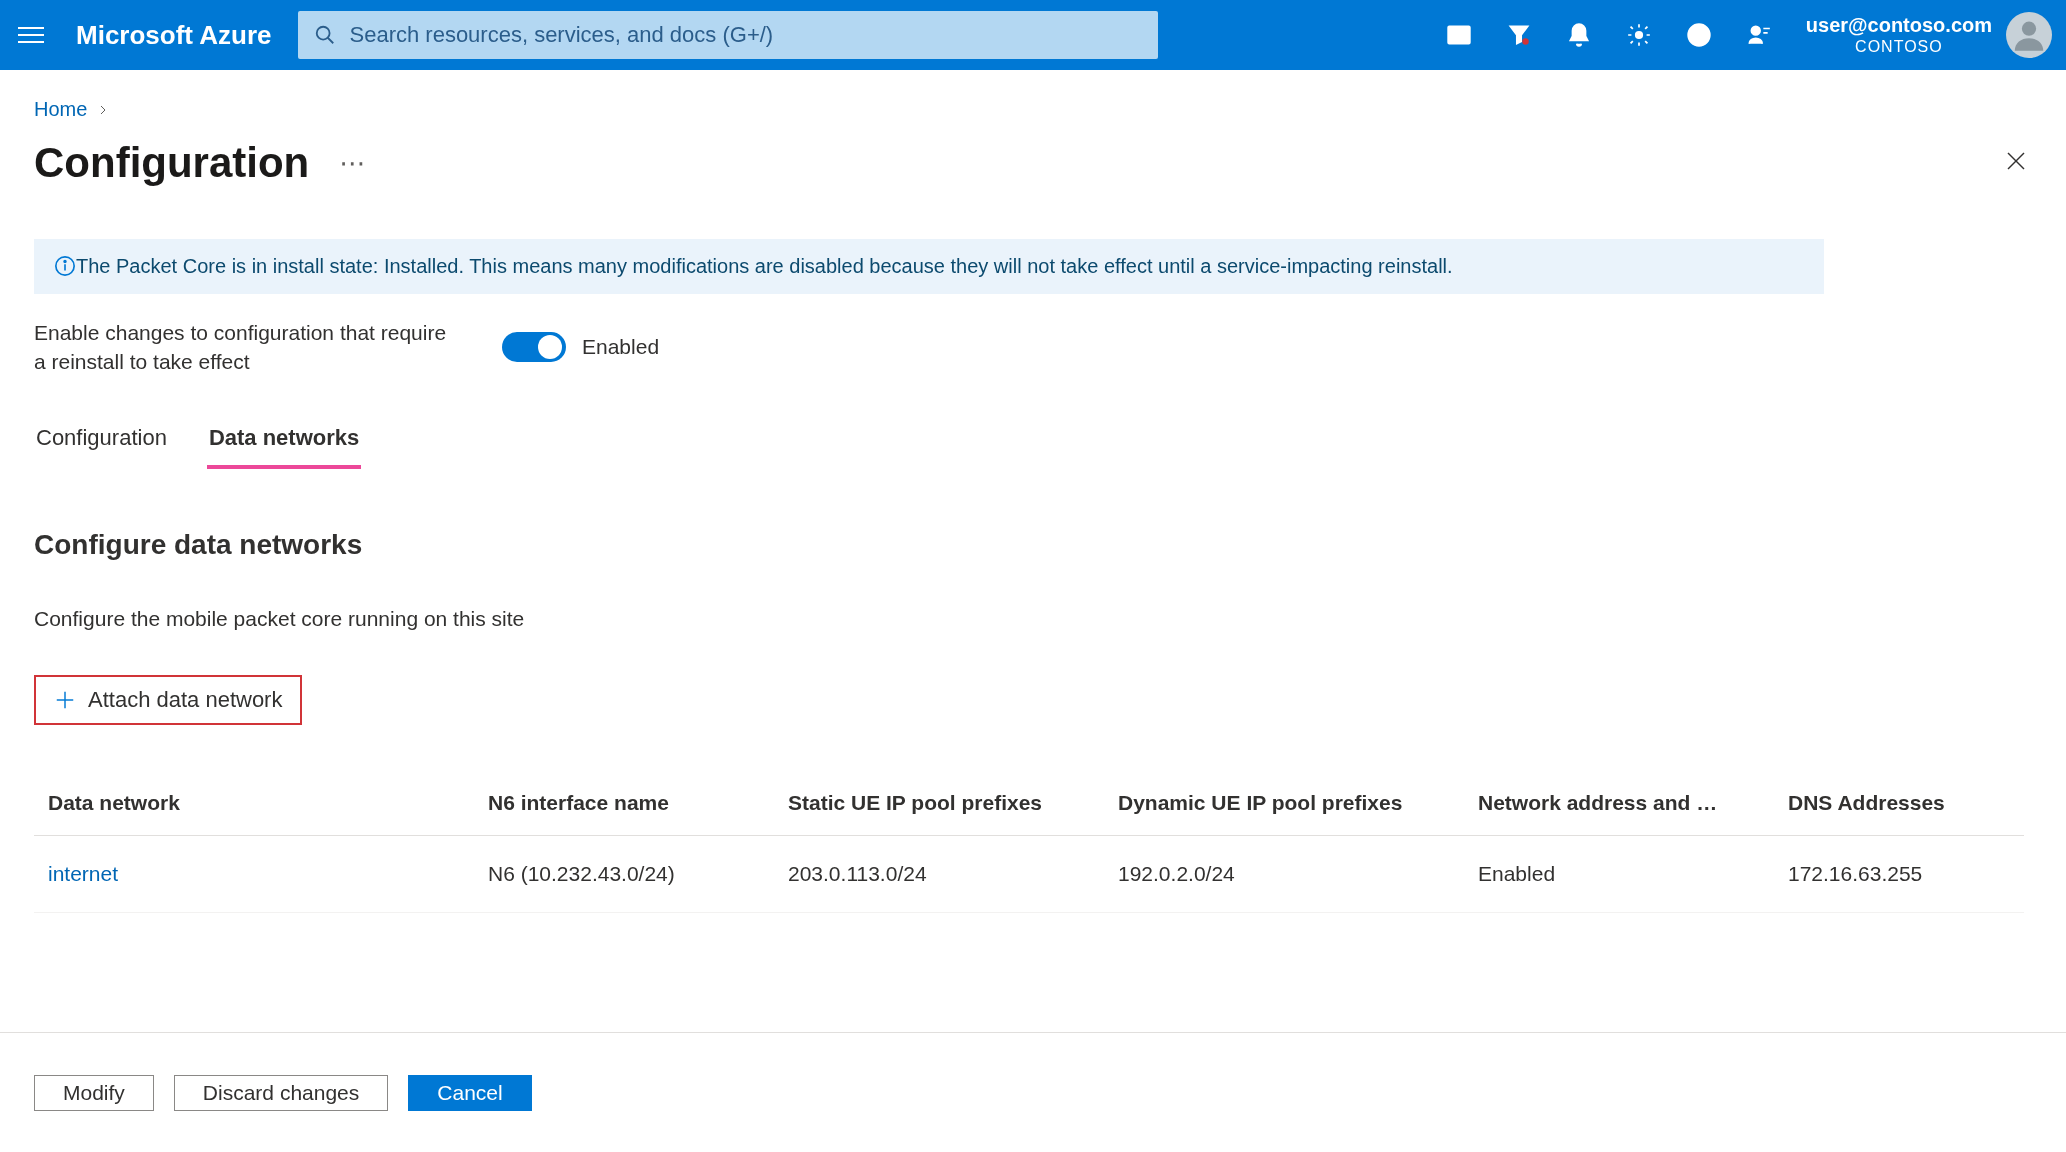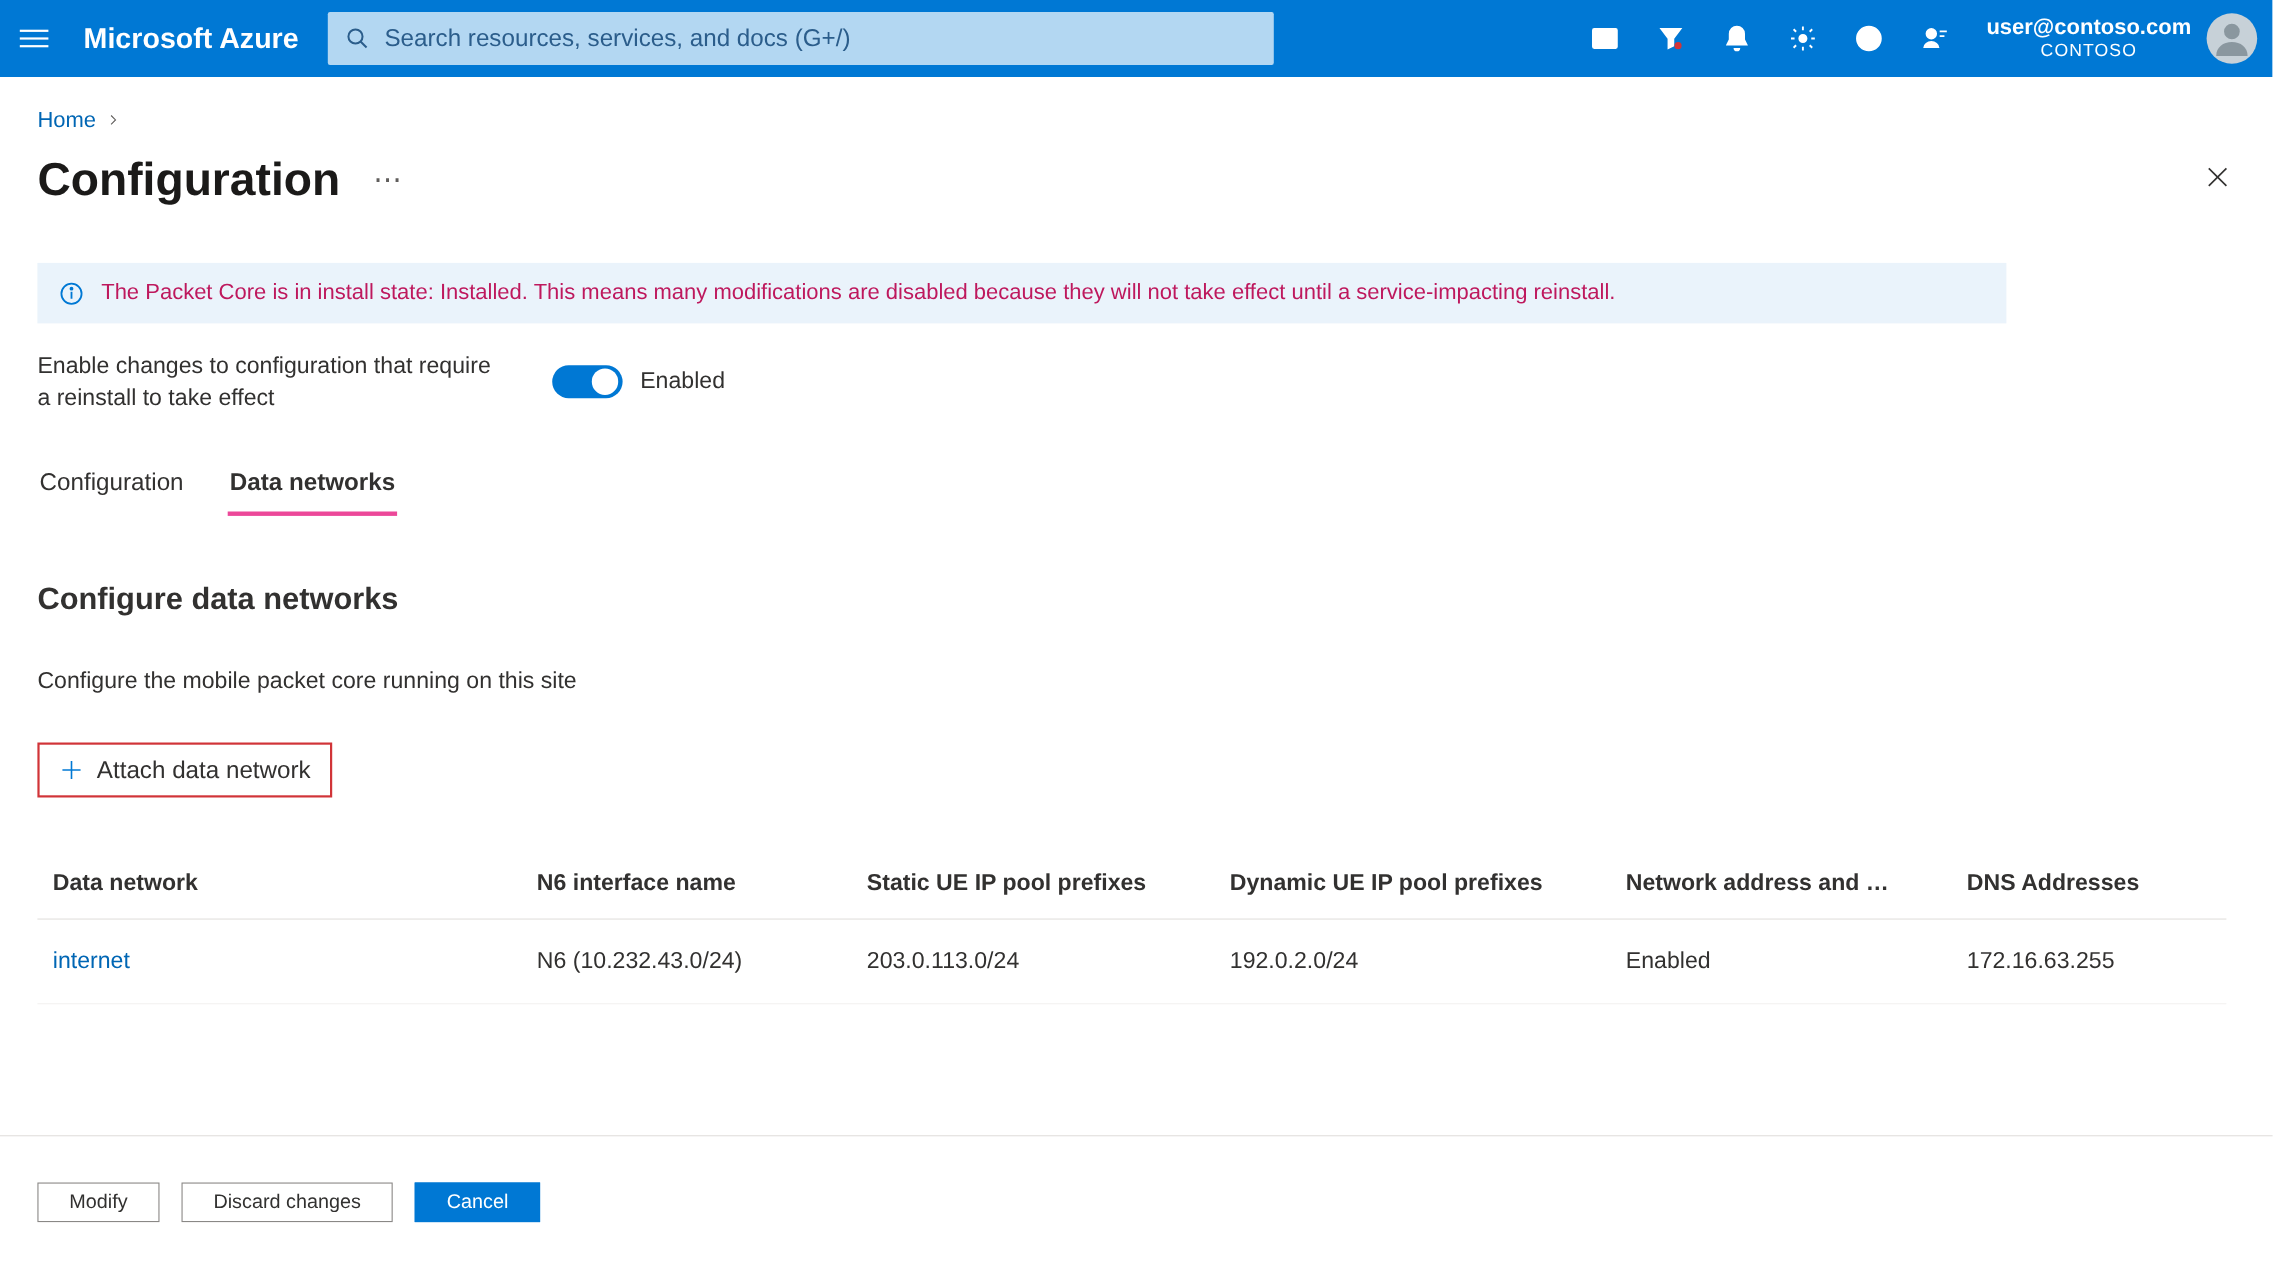--- a/index.html
+++ b/index.html
@@ -49,22 +49,22 @@
   .page-heading-row { display:flex; align-items:center; gap:22px; }
   .page-heading { font-size:42px; font-weight:600; color:#1b1a19; }
   .ellipsis-btn { font-size:26px; color:#605e5c; cursor:pointer; letter-spacing:2px; padding:6px 8px;}
   .close-x { margin-left:auto; padding:8px 14px; cursor:pointer; }
   .close-x svg { width:24px; height:24px; stroke:#323130; stroke-width:1.5; }
 
   .info-banner {
     margin-top: 52px;
     background:#eaf3fb;
     padding:16px 20px;
-    display:flex; align-items:center; gap:16px;
-    font-size:20px; color:#be185d;
+    display:flex; 
+    font-size:20px; color:#0c4a6e;
     max-width: 1790px;
   }
   .info-banner .info-icon { width:22px; height:22px; flex-shrink:0; }
 
   .toggle-row { display:flex; align-items:center; margin-top:24px; gap:48px; }
   .toggle-label { font-size:21px; color:#323130; line-height:1.4; max-width:420px; }
   .toggle-wrap { display:flex; align-items:center; gap:16px; }
   .toggle-switch {
     width:64px; height:30px; border-radius:15px; background:#0078d4; position:relative; cursor:pointer;
   }
@@ -107,21 +107,21 @@
   
   .footer {
     position:fixed; bottom:0; left:0; right:0;
     height:120px;
     border-top:1px solid #e1dfdd;
     background:#fff;
     display:flex; align-items:center; gap:20px;
     padding:0 34px;
   }
   .btn {
-    height:36px; padding:0 28px; font-size:18px;
+    height:36px; padding:0 28px; font-size:21px;
     border:1px solid #8a8886; background:#fff; color:#323130; cursor:pointer;
   }
   .btn.primary { background:#0078d4; color:#fff; border-color:#0078d4; }
 </style>
 </head>
 <body>
 
 <div class="topbar">
   <div class="hamburger">
     <span></span>

